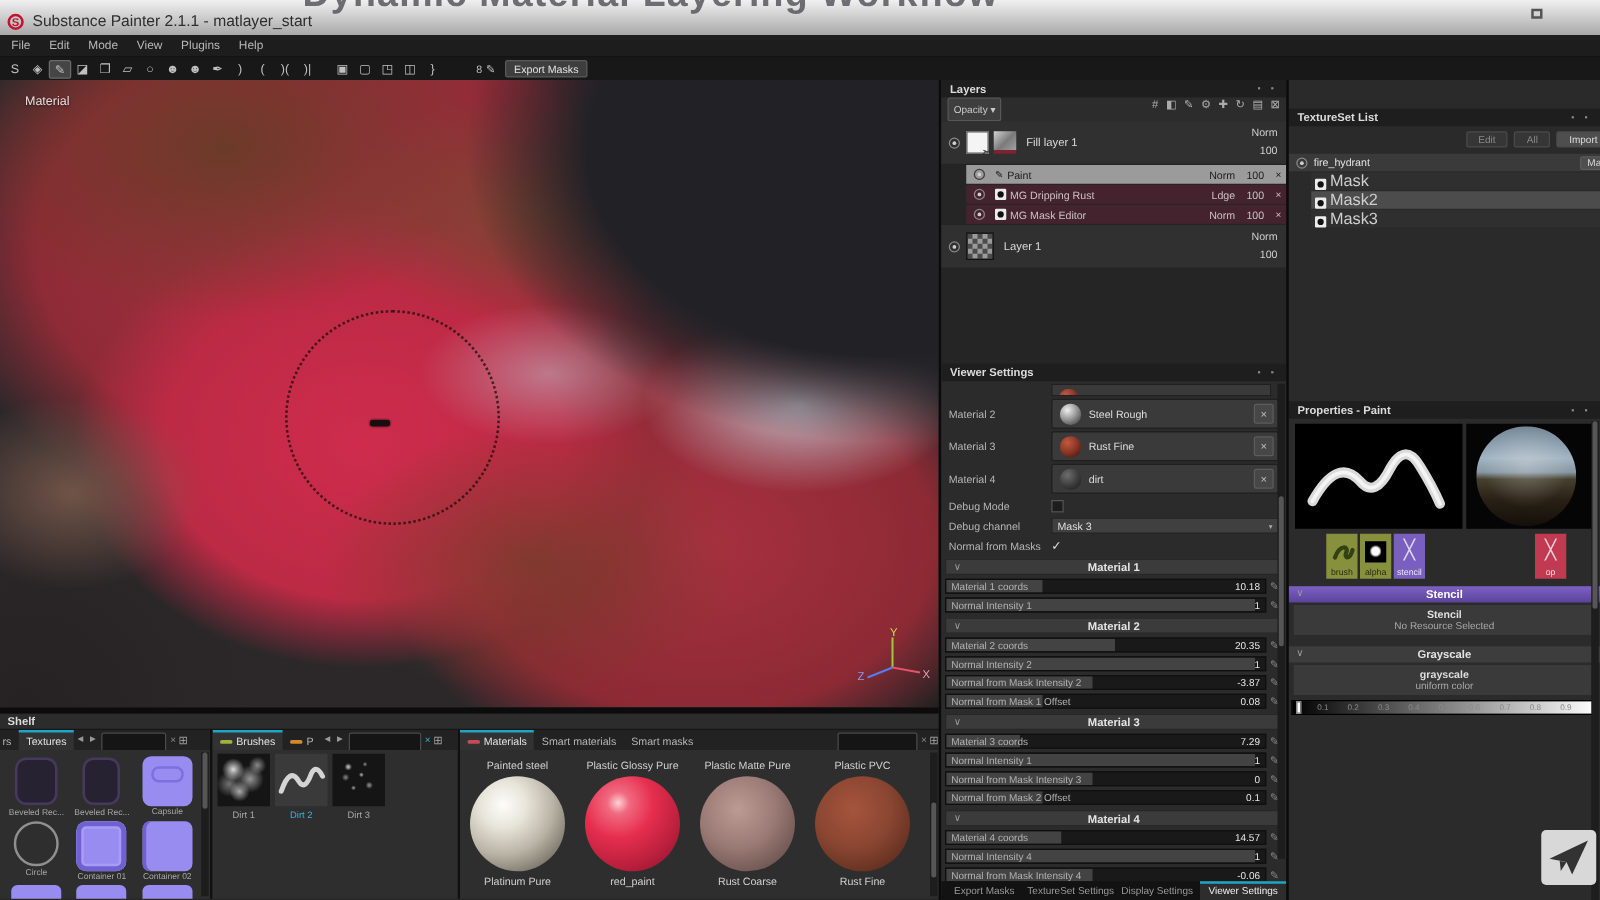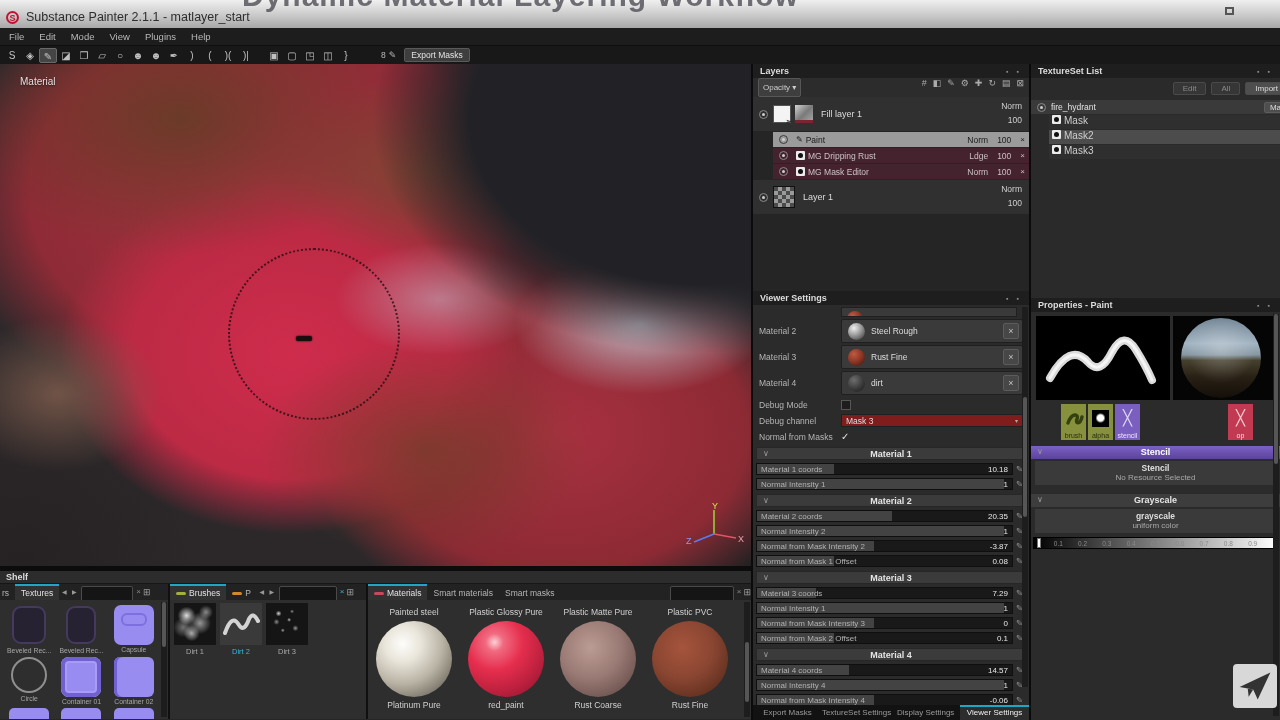--- a/index.html
+++ b/index.html
@@ -179,50 +179,50 @@
   .vs-sphere { width:17px; height:17px; border-radius:50%; margin:0 6px; flex:none; }
   .th-steel { background:radial-gradient(circle at 35% 30%, #efefef, #9a9a9a 45%, #404040 90%); }
   .th-rust { background:radial-gradient(circle at 35% 30%, #c05a40, #8a3524 50%, #48190f 90%); }
   .th-dirt { background:radial-gradient(circle at 35% 30%, #6e6e6e, #3a3a3a 55%, #202020 90%); }
   .vs-name { flex:1; font-size:8.5px; color:#dedede; }
   .vs-x { width:16px; height:16px; background:#474747; border:1px solid #5c5c5c; color:#c2c2c2;
     text-align:center; line-height:14px; font-size:9px; margin-right:3px; border-radius:2px; flex:none; }
   .vs-checkrow { display:flex; margin:3px 6px 0; align-items:center; height:13px; }
   .checkbox { width:10px; height:10px; background:#1d1d1d; border:1px solid #565656; }
   .checkmark { color:#e0e0e0; font-size:10px; }
-  .vs-dropdown { flex:1; background:#7f1d1d; border:1px solid #202020; height:13px; font-size:8.5px;
+  .vs-dropdown { flex:1; background:#404040; border:1px solid #202020; height:13px; font-size:8.5px;
     color:#dedede; display:flex; justify-content:space-between; align-items:center; padding:0 4px; }
   .dd-arrow { font-size:6px; color:#aaa; }
   .vs-section { margin:4px 3px 3px; background:#3b3b3b; border:1px solid #272727; height:13px;
     position:relative; text-align:center; font-size:9px; font-weight:bold; color:#e4e4e4; line-height:12px; }
   .vs-chevron { position:absolute; left:6px; top:0; color:#9a9a9a; font-size:8px; font-weight:normal; }
   .vs-slider { display:flex; align-items:center; margin:0 3px 3px; height:12px; }
   .track { position:relative; flex:1; height:12px; background:#191919; border:1px solid #0f0f0f;
     overflow:hidden; }
   .fillbar { position:absolute; left:0; top:0; bottom:0; background:#434343; }
   .s-label { position:absolute; left:4px; top:1px; font-size:8px; color:#b2b2b2; z-index:2; white-space:nowrap; }
   .s-value { position:absolute; right:4px; top:1px; font-size:8px; color:#e6e6e6; z-index:2; }
   .s-pencil { width:13px; font-size:8.5px; color:#8e8e8e; text-align:center; flex:none; }
   .bottom-tabs { position:absolute; left:0; bottom:0; width:100%; height:15px; background:#121212;
     display:flex; }
   .btab { flex:1; font-size:8px; color:#9a9a9a; text-align:center; line-height:15px; white-space:nowrap; }
   .btab.active { background:#2d2d2d; border-top:2px solid #1fa6c6; color:#efefef; line-height:12px; }
 
   
-  .ts-panel { height:234px; background:#2a2a2a; position:relative; }
+  .ts-panel { height:234px; background:#2a2a2a; position:relative;margin-top:23px; }
   .ts-btnrow { display:flex; justify-content:flex-end; gap:5px; margin:4px 0 5px; }
   .ts-btn { background:#363636; border:1px solid #4a4a4a; color:#8a8a8a; font-size:8px;
     padding:1px 9px; border-radius:2px; }
   .ts-btn.import { background:#4e4e4e; color:#ddd; margin-right:-8px; }
   .ts-setrow { height:14px; background:#3a3a3a; display:flex; align-items:center; font-size:8.5px;
     color:#e2e2e2; position:relative; }
   .ts-badge { position:absolute; right:-7px; background:#4e4e4e; border:1px solid #5c5c5c;
     font-size:8px; color:#ddd; padding:0 5px; border-radius:2px; }
-  .ts-maskrow { height:14px; margin:1px 0 0 18px; background:#2f2f2f; display:flex; align-items:flex-start;
-    font-size:10px; color:#cecece; }
+  .ts-maskrow { height:14px; margin:1px 0 0 18px; background:#2f2f2f; display:flex; align-items:flex-end;
+    font-size:13px; color:#cecece; }
   .ts-maskrow.selected { background:#4c4c4c; }
 
   
   .props-panel { height:422px; background:#2b2b2b; position:relative; }
   .pp-previews { display:flex; gap:3px; margin:4px 5px 0; height:84px; }
   .pp-alpha { width:134px; background:#000; flex:none; }
   .pp-matball { flex:1; background:#050505; overflow:hidden; position:relative; }
   .env-sphere { position:absolute; left:8px; top:2px; width:80px; height:80px; border-radius:50%;
     background:
       radial-gradient(circle at 50% 38%, rgba(255,255,255,.25), transparent 55%),

